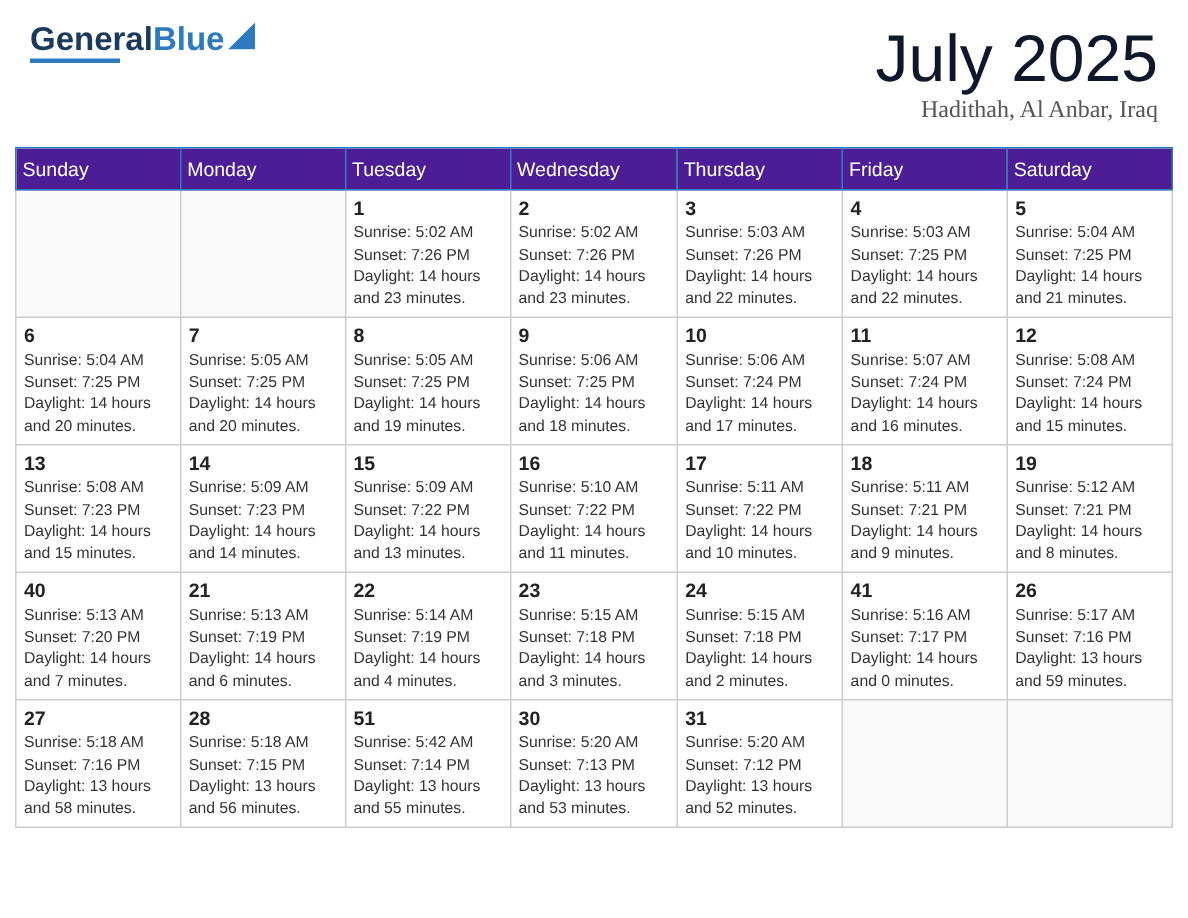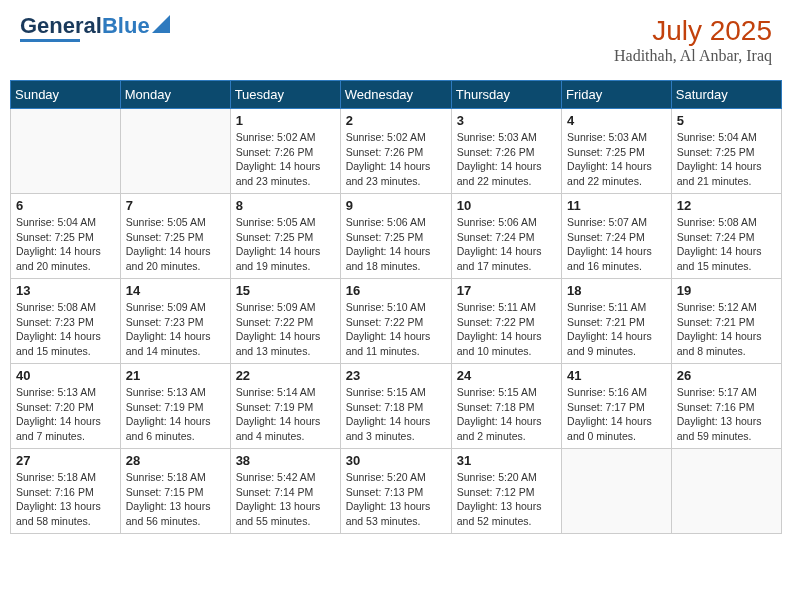--- a/index.html
+++ b/index.html
@@ -35,36 +35,36 @@
     .logo-line {
       width: 60px;
       height: 3px;
       background: #2e7abf;
       margin-top: 2px;
     }
     .title-section {
       text-align: right;
     }
     .month-title {
-      font-size: 28px;
-      color: #c2410c;
+      font-size: 44px;
+      color: #0f172a;
       font-weight: normal;
     }
     .location-title {
       font-size: 16px;
       color: #555;
       font-family: Liberation Serif, serif;
     }
     .calendar {
       width: 100%;
       border-collapse: collapse;
       border: 1px solid #ccc;
     }
     .calendar th {
-      background: #0c4a6e;
+      background: #4c1d95;
       color: #fff;
       font-size: 13px;
       padding: 6px 4px;
       text-align: left;
       border: 1px solid #2e7abf;
       font-weight: normal;
     }
     .calendar td {
       border: 1px solid #ccc;
       vertical-align: top;
@@ -353,21 +353,21 @@
         </td>
         <td>
           <div class="day-num">28</div>
           <div class="cell-content">
             <div>Sunrise: 5:18 AM</div>
             <div>Sunset: 7:15 PM</div>
             <div>Daylight: 13 hours and 56 minutes.</div>
           </div>
         </td>
         <td>
-          <div class="day-num">38</div>
+          <div class="day-num">51</div>
           <div class="cell-content">
             <div>Sunrise: 5:42 AM</div>
             <div>Sunset: 7:14 PM</div>
             <div>Daylight: 13 hours and 55 minutes.</div>
           </div>
         </td>
         <td>
           <div class="day-num">30</div>
           <div class="cell-content">
             <div>Sunrise: 5:20 AM</div>

